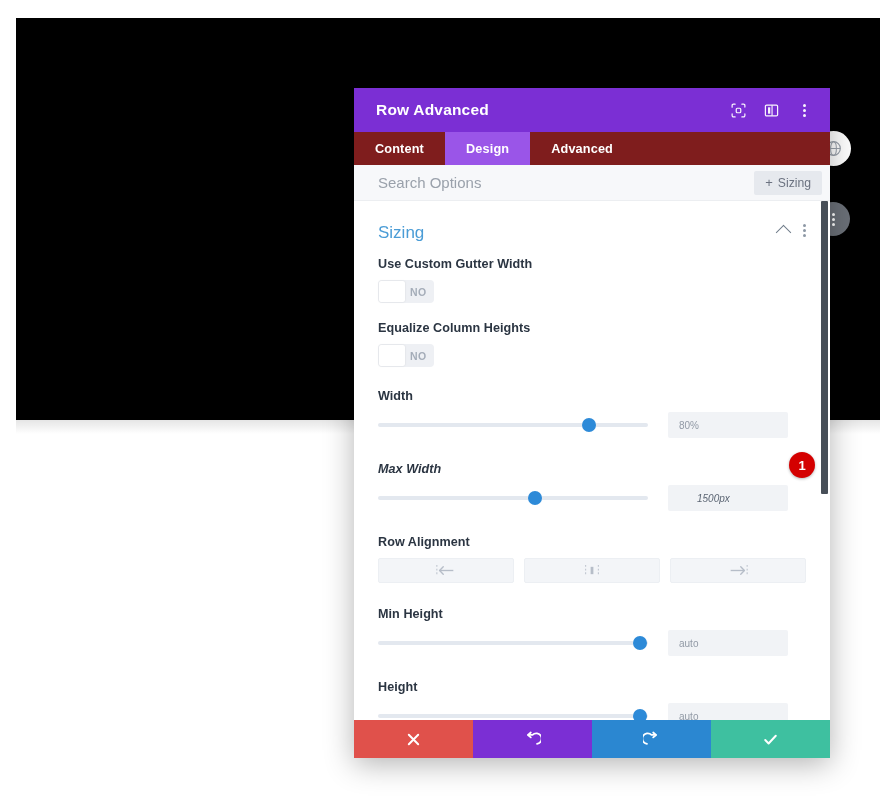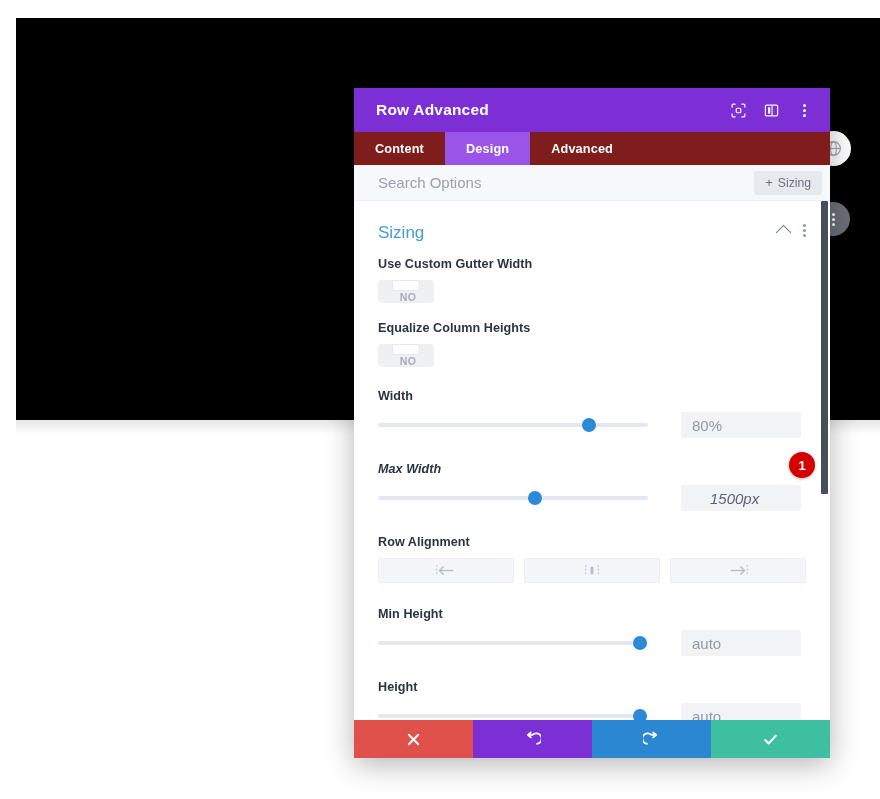--- a/index.html
+++ b/index.html
@@ -187,21 +187,20 @@
   }
 
   
   .toggle {
     width: 56px; height: 23px;
     background: #eef0f4;
     border-radius: 4px;
     display: flex;
     align-items: center;
     cursor: pointer;
-    flex-direction: column;
   }
   .toggle .knob {
     width: 26px; height: 21px;
     background: #ffffff;
     border-radius: 2px;
     margin: 1px;
     box-shadow: 0 0 2px rgba(0,0,0,0.12);
   }
   .toggle .tog-label {
     font-size: 10.5px;
@@ -230,29 +229,29 @@
   }
   .slider .thumb {
     position: absolute;
     width: 14px; height: 14px;
     border-radius: 50%;
     background: #2d8ad8;
     transform: translateX(-50%);
     cursor: grab;
   }
   .slider-value {
-    margin-left: 33px;
+    margin-left: 20px;
     flex: 0 0 120px;
     height: 26px;
     background: #f1f3f6;
     border-radius: 2px;
     display: flex;
     align-items: center;
     padding: 0 11px;
-    font-size: 15px;
+    font-size: 10px;
     color: #929aa6;
   }
   .slider-value.filled { color: #5b6573; padding-left: 29px; }
 
   
   .align-row { display: flex; gap: 10px; }
   .align-btn {
     flex: 1;
     height: 25px;
     background: #f3f5f8;

